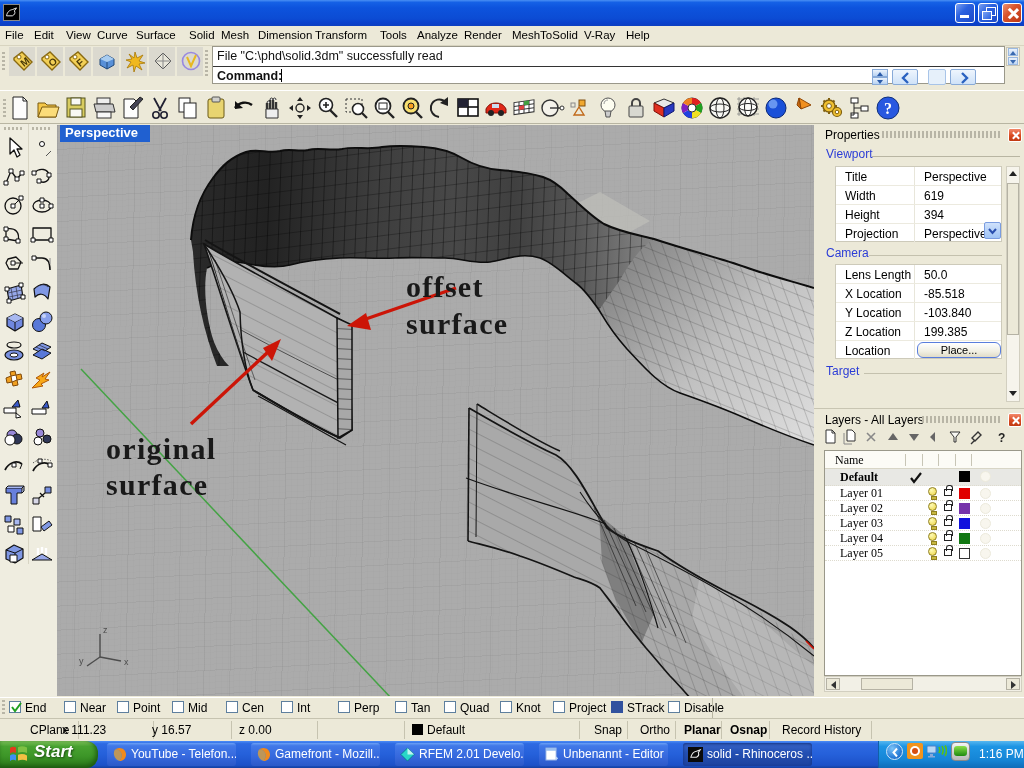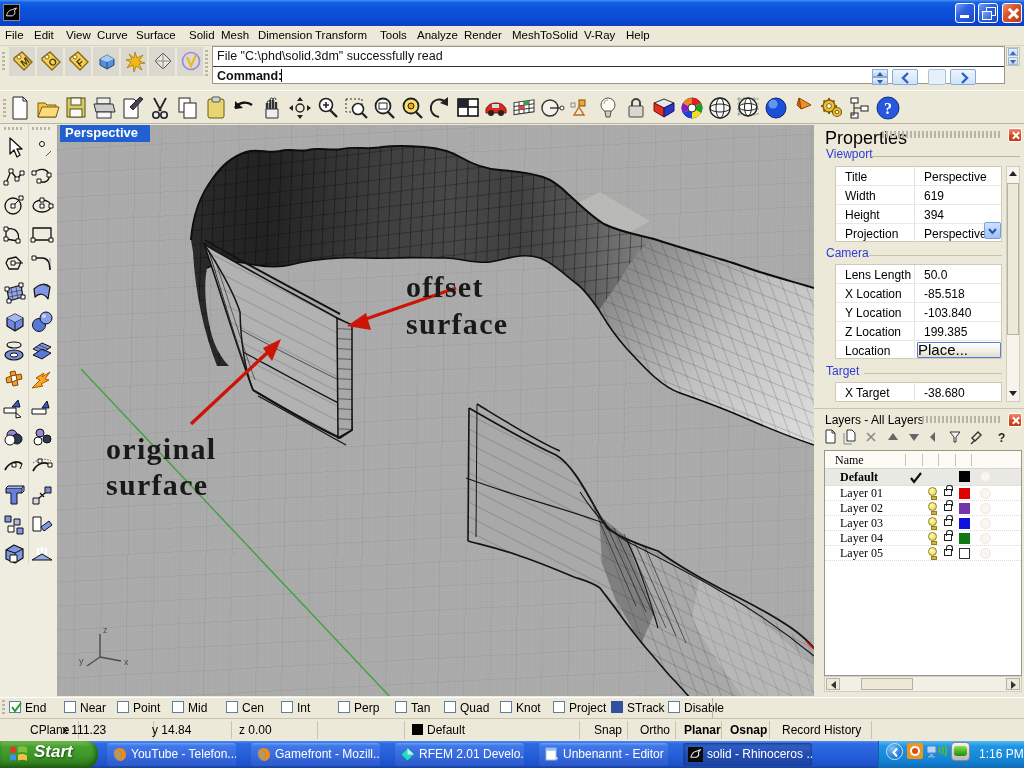--- a/index.html
+++ b/index.html
@@ -756,21 +756,21 @@
 <text x="406" y="297" font-family="Liberation Serif" font-weight="bold" font-size="30" letter-spacing="1.3" fill="#191919">offset</text>
 <text x="406" y="334" font-family="Liberation Serif" font-weight="bold" font-size="30" letter-spacing="1.3" fill="#191919">surface</text>
 <text x="106" y="459" font-family="Liberation Serif" font-weight="bold" font-size="30" letter-spacing="1.3" fill="#191919">original</text>
 <text x="106" y="495" font-family="Liberation Serif" font-weight="bold" font-size="30" letter-spacing="1.3" fill="#191919">surface</text>
 </g>
 </svg>
 <div id="vplabel" class="abs">Perspective</div>
 </div>
 <div id="rightpanel" class="abs">
 
-  <div class="abs" style="left:11px;top:3px;font-size:18px;color:#000">Properties</div>
+  <div class="abs" style="left:11px;top:3px;font-size:12px;color:#000">Properties</div>
   <div class="abs grip" style="left:68px;top:6px;width:120px;height:7px;"></div>
   <div class="abs closex" style="left:194px;top:3px;"></div>
   <div class="abs bluelbl" style="left:12px;top:22px;">Viewport</div>
   <div class="abs" style="left:58px;top:31px;width:148px;height:1px;background:#b8b5a2"></div>
 
   <div class="abs ptable" style="left:21px;top:41px;width:167px;height:76px;">
     <div class="prow">
           <span class="pn">Title</span>
           <span class="pv">Perspective</span>
         </div>
@@ -815,30 +815,24 @@
           <span class="pv">-103.840</span>
         </div>
     <div class="prow">
           <span class="pn">Z Location</span>
           <span class="pv">199.385</span>
         </div>
     <div class="prow" style="border-bottom:none">
           <span class="pn">Location</span>
         </div>
   </div>
-  <div class="abs" style="left:103px;top:217px;width:84px;height:16px;background:linear-gradient(#fff,#f1efe2 60%,#e0dcc8);border:1px solid #5a7edc;border-radius:1px;font-size:15px;line-height:14px;color:#000;">Place...</div>
+  <div class="abs" style="left:103px;top:217px;width:84px;height:16px;background:linear-gradient(#fff,#f1efe2 60%,#e0dcc8);border:1px solid #5a7edc;border-radius:6px;font-size:11px;text-align:center;line-height:14px;color:#000;">Place...</div>
   <div class="abs bluelbl" style="left:12px;top:239px;">Target</div>
   <div class="abs" style="left:50px;top:248px;width:138px;height:1px;background:#c4c1ae"></div>
 
-  <div class="abs ptable" style="left:21px;top:257px;width:167px;height:20px;">
-    <div class="prow" style="border-bottom:none">
-          <span class="pn">X Target</span>
-          <span class="pv">-38.680</span>
-        </div>
-  </div>
 
   <div class="abs" style="left:0;top:283px;width:210px;height:3px;background:#ECE9D8;border-top:1px solid #c8c5b2;"></div>
 
   <div class="abs" style="left:11px;top:288px;font-size:12px;color:#000">Layers - All Layers</div>
   <div class="abs grip" style="left:108px;top:291px;width:80px;height:7px;"></div>
   <div class="abs closex" style="left:194px;top:288px;"></div>
 
   <svg class="abs" width="200" height="18" style="left:8px;top:303px">
   <g fill="none" stroke="#333">
   <path d="M4,2 L10,2 L13,5 L13,15 L4,15 Z" fill="#fff"></path>
@@ -955,21 +949,21 @@
   <div class="abs" style="left:712px;top:0;width:1px;height:21px;background:#b8b5a2"></div>
 </div>
 <div id="statusbar" class="abs">
   <span class="stcell" style="left:0px;width:55px;margin-left:24px;">
         <i>CPlane</i>
       </span>
   <span class="stcell" style="left:56px;width:98px;">
         <i>x 111.23</i>
       </span>
   <span class="stcell" style="left:146px;width:86px;">
-        <i>y 14.84</i>
+        <i>y 16.57</i>
       </span>
   <span class="stcell" style="left:233px;width:85px;">
         <i>z 0.00</i>
       </span>
   <span class="stcell" style="left:319px;width:86px;"></span>
   <span class="stcell" style="left:406px;width:174px;">
         <i><b class="sq"></b>Default</i>
       </span>
   <span class="stcell" style="left:584px;width:44px;text-align:center">
         <i style="left:10px">Snap</i>

